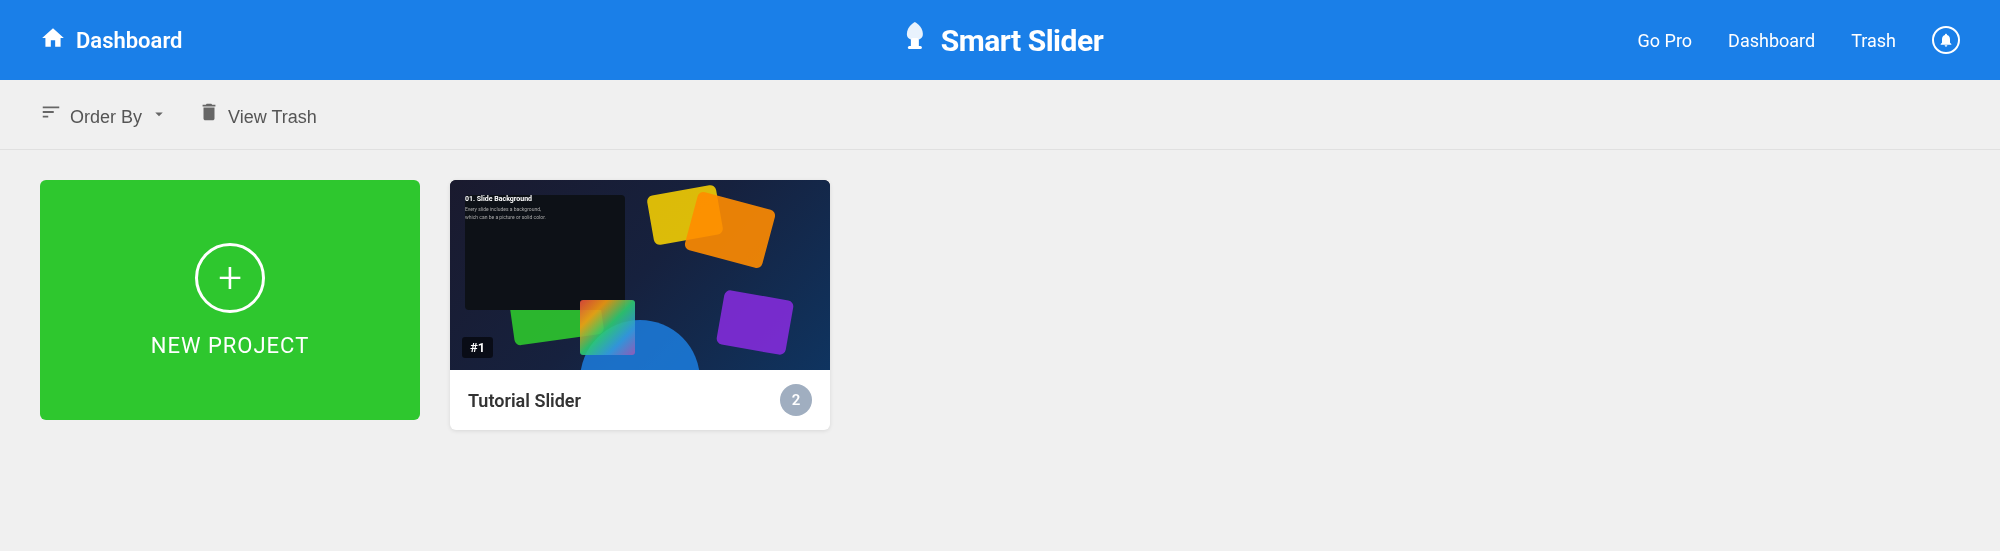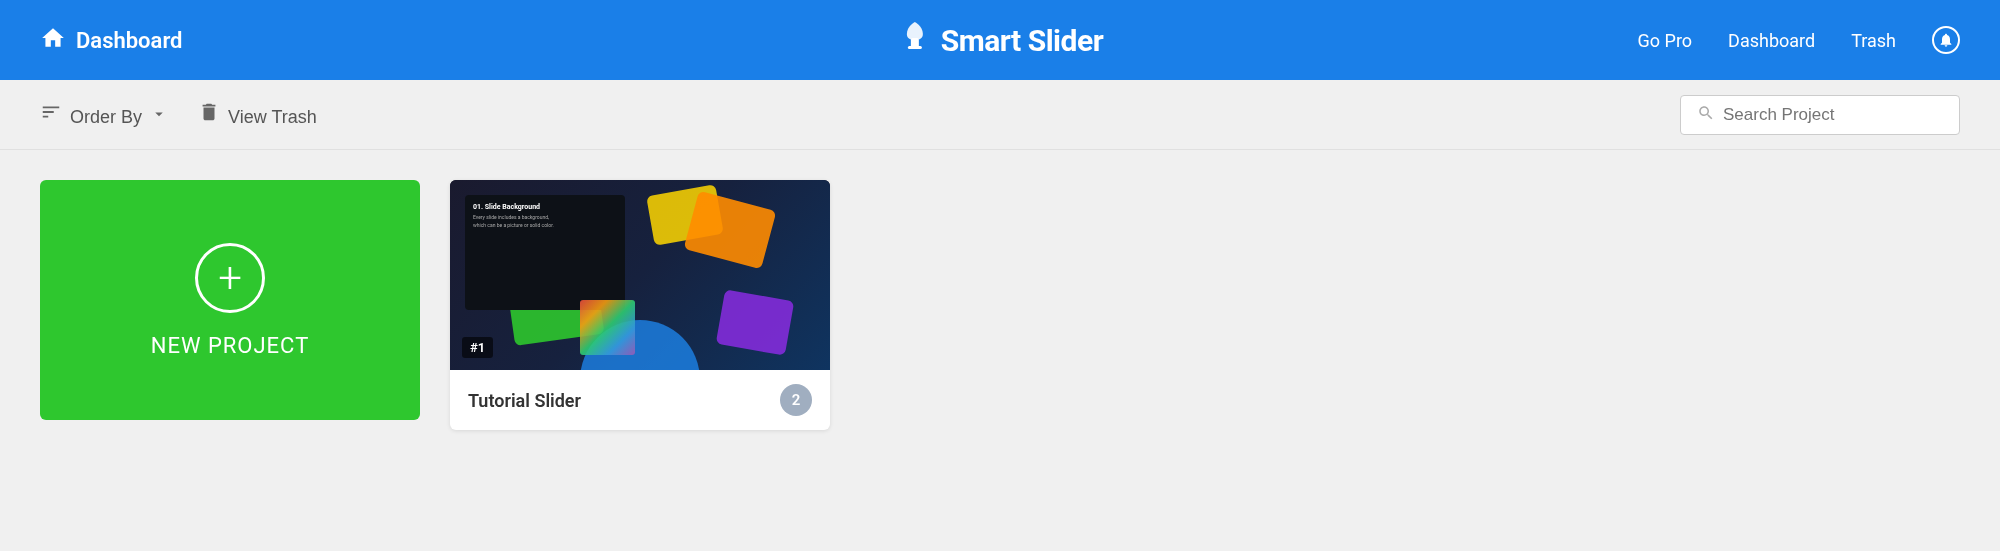--- a/index.html
+++ b/index.html
@@ -230,21 +230,20 @@
       opacity: 0.7;
     }
     .thumb-screen {
       position: absolute;
       top: 15px;
       left: 15px;
       width: 160px;
       height: 115px;
       background: #0d1117;
       border-radius: 4px;
-      padding: 8px;
     }
     .thumb-screen-title {
       color: white;
       font-size: 7px;
       font-weight: 700;
       margin-bottom: 3px;
     }
     .thumb-screen-text {
       color: #aaa;
       font-size: 5px;
@@ -349,28 +348,20 @@
 
   <button class="toolbar-btn">
     <span>
       <svg width="22" height="22" viewBox="0 0 24 24" fill="#666">
         <path d="M6 19c0 1.1.9 2 2 2h8c1.1 0 2-.9 2-2V7H6v12zM19 4h-3.5l-1-1h-5l-1 1H5v2h14V4z"></path>
       </svg>
     </span>
     <span>View Trash</span>
   </button>
 
-  <div class="toolbar-search">
-    <span>
-      <svg width="18" height="18" viewBox="0 0 24 24" fill="#aaa">
-        <path d="M15.5 14h-.79l-.28-.27C15.41 12.59 16 11.11 16 9.5 16 5.91 13.09 3 9.5 3S3 5.91 3 9.5 5.91 16 9.5 16c1.61 0 3.09-.59 4.23-1.57l.27.28v.79l5 4.99L20.49 19l-4.99-5zm-6 0C7.01 14 5 11.99 5 9.5S7.01 5 9.5 5 14 7.01 14 9.5 11.99 14 9.5 14z"></path>
-      </svg>
-    </span>
-    <input type="text" placeholder="Search Project" style="">
-  </div>
 </div>
 
 <div class="main">
 
   <div class="new-project-card">
     <div class="new-project-circle">
       <span class="new-project-plus">+</span>
     </div>
     <span class="new-project-label">NEW PROJECT</span>
   </div>

